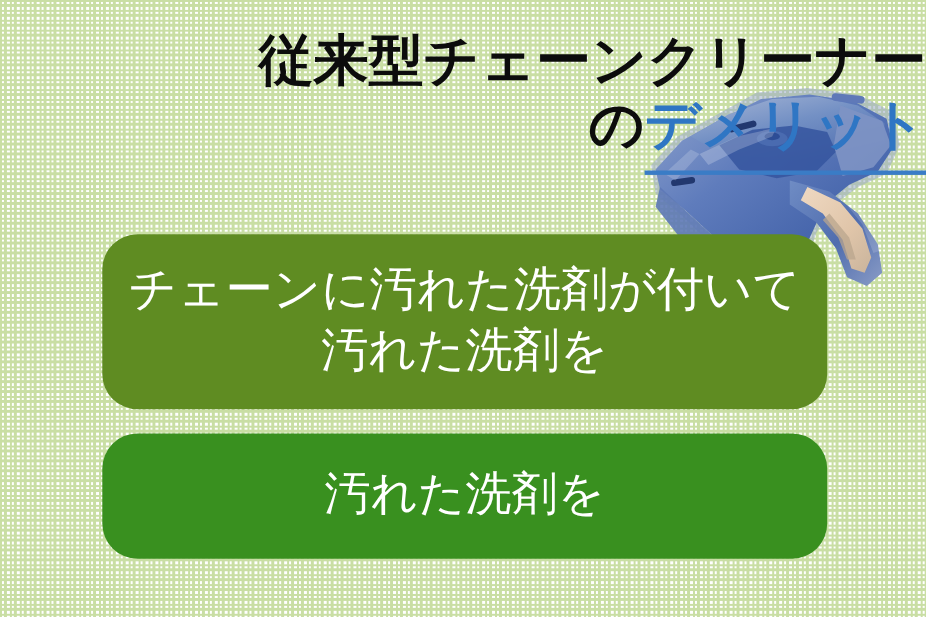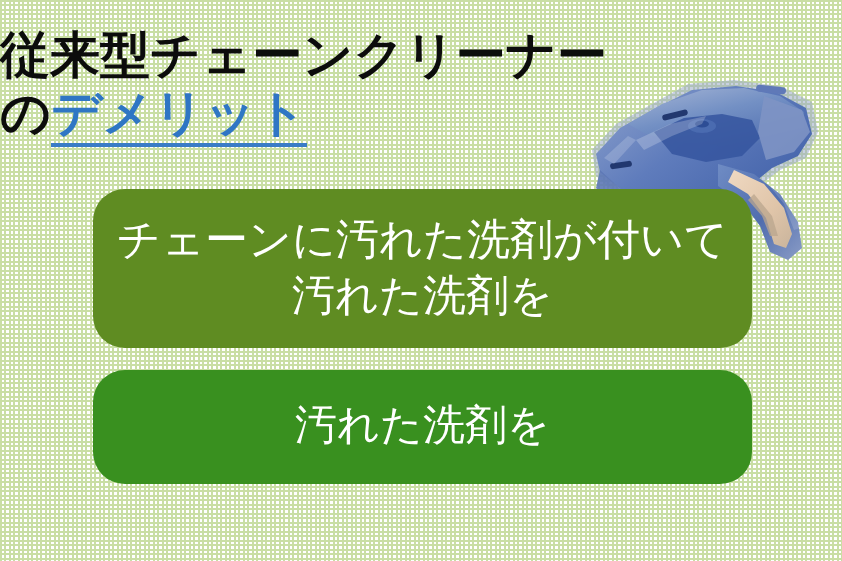--- a/index.html
+++ b/index.html
@@ -42,40 +42,40 @@
     background: rgba(255,255,255,0.45);
     pointer-events: none;
   }
 
   
   #title-block {
     position: absolute;
     left: 0;
     top: 26px;
     width: 842px;
-    text-align: left;
+    text-align: right;
     z-index: 4;
   }
   .title-line {
     display: block;
     font-family: "DejaVu Sans", "Liberation Sans", sans-serif;
     font-weight: bold;
     font-size: 50px;
     line-height: 58px;
     letter-spacing: 0px;
     color: #0c0c0c;
     white-space: nowrap;
   }
   .title-line-2 {
     font-size: 50px;
   }
   .title-hl {
     color: #2f76c4;
     border-bottom: 4px solid #3a7cc6;
-    padding-bottom: 1px;
+    padding-bottom: 13px;
   }
 
   
   #product-photo {
     position: absolute;
     left: 566px;
     top: 66px;
     width: 286px;
     height: 200px;
     z-index: 3;
@@ -88,20 +88,21 @@
     position: absolute;
     left: 93px;
     width: 659px;
     border-radius: 32px;
     z-index: 5;
     display: flex;
     flex-direction: column;
     align-items: center;
     justify-content: center;
     box-sizing: border-box;
+    margin-top: 24px;
   }
   #panel-1 {
     top: 189px;
     height: 159px;
     background: #5f8c22;
     padding: 10px 18px 14px 18px;
   }
   #panel-2 {
     top: 370px;
     height: 114px;

